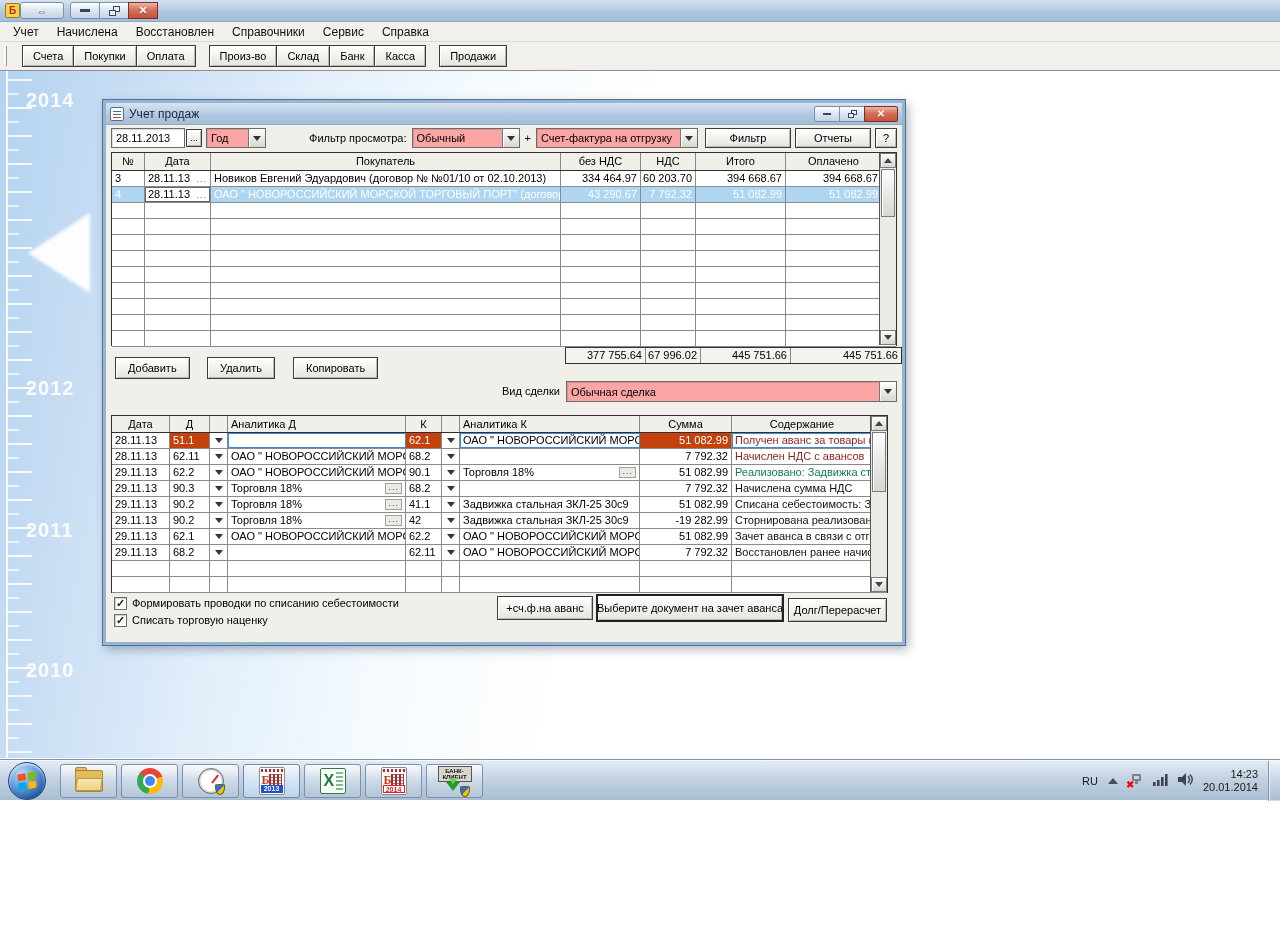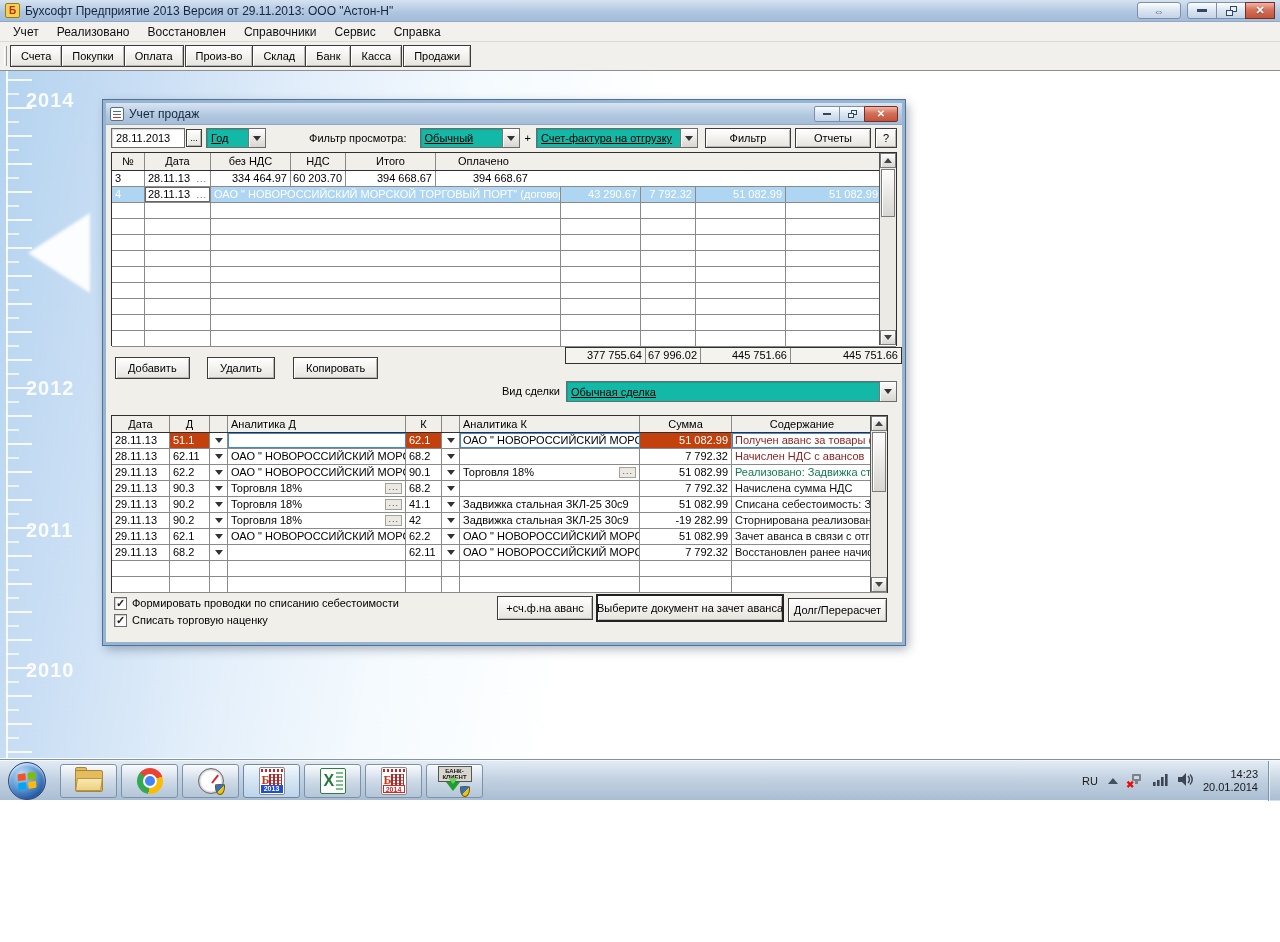--- a/index.html
+++ b/index.html
@@ -24,21 +24,21 @@
               border-color:#7c2d1f; color:#fff; font-weight:bold; text-shadow:0 1px 1px #00000055; }
   .g-min { width:10px; height:3px; background:#33475e; }
   .wb-close .gx { font-size:11px; }
   .g-restore { position:relative; width:11px; height:10px; }
   .g-restore i { position:absolute; border:1px solid #33475e; background:#e9f0f8; width:7px; height:6px; }
   .g-restore i:first-child { right:0; top:0; } .g-restore i:last-child { left:0; bottom:0; }
 
   .menubar { height:20px; background:#f3f1ed; border-bottom:1px solid #dcd9d3; display:flex; align-items:center;
              font-size:12px; color:#111; padding-left:4px; }
   .menubar span { padding:2px 9px;text-align:center; }
-  .toolbar { height:29px; background:#f2f0ec; border-bottom:1px solid #8f8f8f; display:flex; align-items:center; gap:2px; padding-left:4px; }
+  .toolbar { height:29px; background:#f2f0ec; border-bottom:1px solid #8f8f8f; display:flex; align-items:center; gap:14px; padding-left:4px; }
   .grip { width:3px; height:20px; border-left:1px solid #fff; border-right:1px solid #9a9a9a; margin-right:2px; }
   .tb-group { display:flex; }
   .b3d { background:linear-gradient(#ffffff,#e6e4de); border:1px solid #3c3c3c; font-size:11px; color:#000;
          display:flex; align-items:center; justify-content:center;
          box-shadow:inset 1px 1px 0 #fff, inset -1px -1px 0 #b9b7b1; white-space:nowrap; }
   .tb-btn { height:22px; padding:0 10px; margin-left:-1px; }
 
   
   .client { position:relative; height:687px;
             background:linear-gradient(100deg,#b3d3ef 0%,#c9def4 10%,#e2eefa 22%,#f4fafe 34%,#ffffff 48%); overflow:hidden; }
@@ -69,22 +69,22 @@
   .dwb-close { width:34px; border-radius:0 2px 2px 0; background:linear-gradient(#f0b5a6,#d4705a 45%,#c2543c); border-color:#7c2d1f; color:#fff; font-weight:bold; font-size:10px; }
   .dwb .g-min { width:8px; height:2px; }
   .dwb .g-restore { width:9px; height:8px; } .dwb .g-restore i { width:6px; height:5px; }
 
   .dlg-body { position:relative; height:517px; font-size:11px; }
 
   
   .dlg-toolbar { position:absolute; left:5px; right:5px; top:2px; height:22px; display:flex; align-items:center; }
   .field { background:#fff; border:1px solid #6b6b6b; box-shadow:inset 1px 1px 1px rgba(0,0,0,.15); height:20px;
            display:flex; align-items:center; padding:0 4px; font-size:11px; }
-  .combo { background:#14b8a6; border:1px solid #6b6b6b; box-shadow:inset 1px 1px 1px rgba(0,0,0,.12); height:20px;
-           display:flex; align-items:center; font-size:11px;text-decoration:underline; }
+  .combo { background:#fca5a5; border:1px solid #6b6b6b; box-shadow:inset 1px 1px 1px rgba(0,0,0,.12); height:20px;
+           display:flex; align-items:center; font-size:11px; }
   .combo .cval { padding-left:4px; flex:1; white-space:nowrap; overflow:hidden; }
   .combo .cab { width:17px; align-self:stretch; border-left:1px solid #777; background:linear-gradient(#fefefe,#d8d6d0);
                 display:flex; align-items:center; justify-content:center; box-shadow:inset 1px 1px 0 #fff; }
   .tri-dn { width:0; height:0; border-left:4px solid transparent; border-right:4px solid transparent; border-top:5px solid #333; }
   .tri-up-s { width:0; height:0; border-left:4px solid transparent; border-right:4px solid transparent; border-bottom:5px solid #444; }
   .mini-btn3d { height:18px; padding:0 4px; }
   .lbl { white-space:nowrap; }
 
   
   .grid { position:absolute; background:#fff; border:1px solid #303030; }
@@ -192,21 +192,20 @@
   .red-x { position:absolute; left:-2px; bottom:-2px; color:#d11; font-size:10px; font-weight:bold; line-height:10px; text-shadow:0 0 1px #fff; }
 </style>
 </head>
 <body>
 
 <div class="screen">
 
   <div class="main-window">
     <div class="titlebar">
       <div class="app-ico">Б</div>
-      <div class="t-title">Бухсофт Предприятие 2013 Версия от 29.11.2013: ООО "Астон-Н"</div>
       <div class="winbtns">
         <div class="wb wb-arrows">⇔</div>
         <div class="wb-group">
           <div class="wb">
               <span class="g-min"></span>
             </div>
           <div class="wb">
               <span class="g-restore">
                 <i></i>
                 <i></i>
@@ -214,21 +213,21 @@
             </div>
           <div class="wb wb-close">
               <span class="gx">✕</span>
             </div>
         </div>
       </div>
     </div>
 
     <div class="menubar">
       <span>Учет</span>
-      <span>Реализовано</span>
+      <span>Начислена</span>
       <span>Восстановлен</span>
       <span>Справочники</span>
       <span>Сервис</span>
       <span>Справка</span>
     </div>
 
     <div class="toolbar">
       <span class="grip"></span>
       <div class="tb-group">
         <div class="b3d tb-btn">Счета</div>
@@ -284,21 +283,21 @@
               </div>
             <div class="b3d mini-btn3d" style="width:16px;margin-left:1px;font-size:9px">...</div>
             <div class="combo" style="width:60px;margin-left:4px">
               <span class="cval">Год</span>
               <span class="cab">
                   <i class="tri-dn"></i>
                 </span>
             </div>
             <span style="flex:1"></span>
             <span class="lbl">Фильтр просмотра:</span>
-            <div class="combo" style="width:100px;margin-left:13px">
+            <div class="combo" style="width:108px;margin-left:5px">
               <span class="cval">Обычный</span>
               <span class="cab">
                   <i class="tri-dn"></i>
                 </span>
             </div>
             <span class="lbl" style="margin:0 5px">+</span>
             <div class="combo" style="width:162px">
               <span class="cval">Счет-фактура на отгрузку</span>
               <span class="cab">
                   <i class="tri-dn"></i>
@@ -306,32 +305,34 @@
             </div>
             <div class="b3d" style="width:86px;height:20px;margin-left:7px">Фильтр</div>
             <div class="b3d" style="width:76px;height:20px;margin-left:4px">Отчеты</div>
             <div class="b3d" style="width:22px;height:20px;margin-left:4px">?</div>
           </div>
 
           <div class="grid" style="left:5px; top:27px; width:786px; height:194px;">
             <div class="thr" id="sales-head">
                 <div class="tc" style="width: 33px;">№</div>
                 <div class="tc" style="width: 66px;">Дата</div>
+                <div class="tc" style="width: 350px;">Покупатель</div>
                 <div class="tc" style="width: 80px;">без НДС</div>
                 <div class="tc" style="width: 55px;">НДС</div>
                 <div class="tc" style="width: 90px;">Итого</div>
                 <div class="tc" style="width: 95px;">Оплачено</div>
               </div>
             <div id="sales-body">
                 <div class="tr">
                   <div class="tc left" style="width: 33px;">3</div>
                   <div class="tc left" style="width: 66px;">
                     <span>28.11.13</span>
                     <span class="mini-ell">...</span>
                   </div>
+                  <div class="tc left" style="width: 350px;">Новиков Евгений Эдуардович (договор № №01/10 от 02.10.2013)</div>
                   <div class="tc num" style="width: 80px;">334 464.97</div>
                   <div class="tc num" style="width: 55px;">60 203.70</div>
                   <div class="tc num" style="width: 90px;">394 668.67</div>
                   <div class="tc num" style="width: 95px;">394 668.67</div>
                 </div>
                 <div class="tr sel">
                   <div class="tc left" style="width: 33px;">4</div>
                   <div class="tc left edit" style="width: 66px;">
                     <span>28.11.13</span>
                     <span class="mini-ell">...</span>

